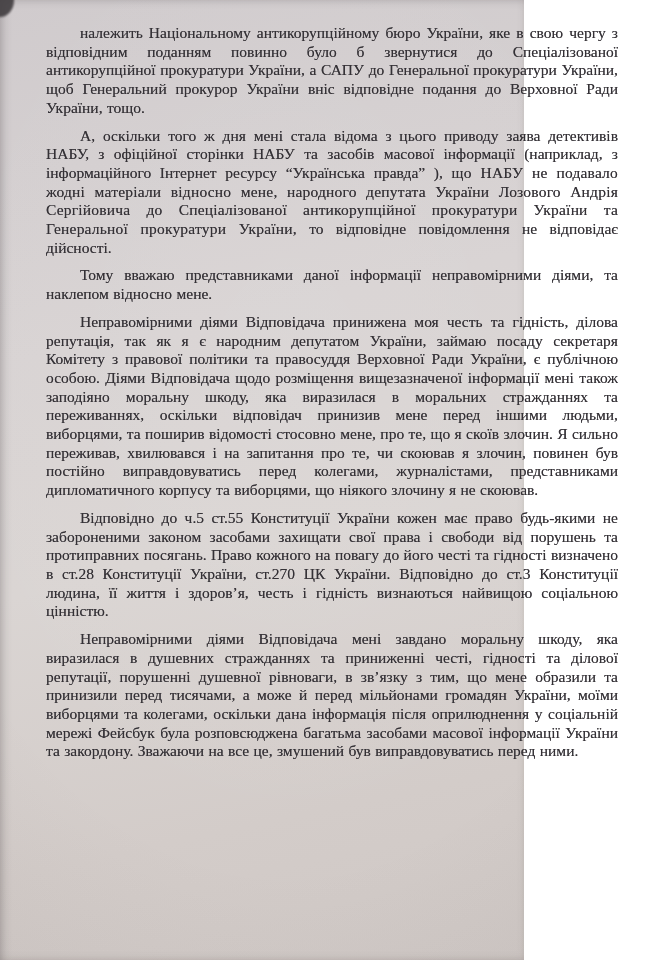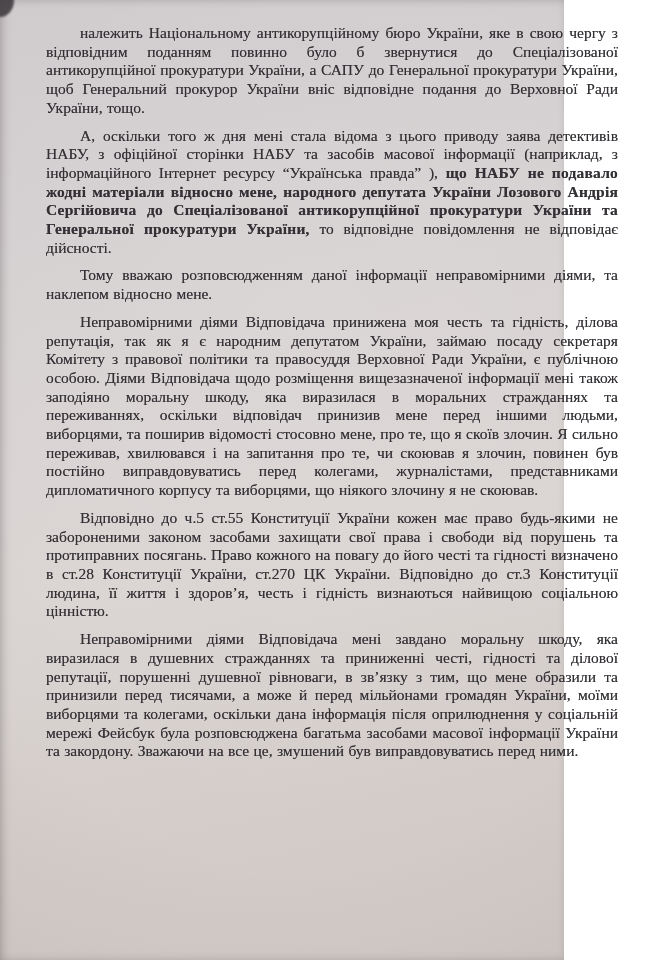--- a/index.html
+++ b/index.html
@@ -5,21 +5,21 @@
   html, body {
     margin: 0;
     padding: 0;
     width: 656px;
     height: 960px;
     overflow: hidden;
     font-family: "Liberation Serif", "DejaVu Serif", serif;
   }
   .photo {
     position: relative;
-    width: 564px;
+    width: 524px;
     height: 960px;
     background:
       radial-gradient(130% 95% at 55% 38%, rgba(255,255,255,0.07) 0%, rgba(0,0,0,0.00) 55%, rgba(40,32,34,0.07) 100%),
       linear-gradient(168deg,
         var(--paper-top, #d0cbcd) 0%,
         var(--paper-mid, #d8d3d3) 34%,
         #dad5d3 56%,
         var(--paper-bottom, #d3ccc9) 82%,
         #cfc8c5 100%);
     box-shadow:
@@ -48,30 +48,30 @@
     line-height: 18.7px;
     text-shadow: 0 0 0.6px rgba(52,49,54,0.65);
   }
   .text-block p {
     margin: 0 0 9px 0;
     text-align: justify;
     text-indent: 34px;
     word-spacing: 0.5px;
   }
   .text-block b {
-    font-weight: bold;
+    font-weight: normal;
     letter-spacing: 0.2px;
   }
 </style>
 </head>
 <body>
 
 <div class="photo">
   <div class="corner-mark"></div>
   <div class="text-block">
       <p><span>належить Національному антикорупційному бюро України, яке в свою чергу з відповідним поданням повинно було б звернутися до Спеціалізованої антикорупційної прокуратури України, а САПУ до Генеральної прокуратури України, щоб Генеральний прокурор України вніс відповідне подання до Верховної Ради України, тощо.</span></p>
       <p><span>А, оскільки того ж дня мені стала відома з цього приводу заява детективів НАБУ, з офіційної сторінки НАБУ та засобів масової інформації (наприклад, з інформаційного Інтернет ресурсу “Українська правда” ), </span><b>що НАБУ не подавало жодні матеріали відносно мене, народного депутата України Лозового Андрія Сергійовича до Спеціалізованої антикорупційної прокуратури України та Генеральної прокуратури України,</b><span> то відповідне повідомлення  не відповідає дійсності.</span></p>
-      <p><span>Тому вважаю розповсюдженням даної інформації неправомірними діями, та наклепом відносно мене.</span></p>
+      <p><span>Тому вважаю представниками даної інформації неправомірними діями, та наклепом відносно мене.</span></p>
       <p><span>Неправомірними діями Відповідача принижена моя честь та гідність, ділова репутація, так як я є народним депутатом України,  займаю посаду секретаря Комітету з правової політики та правосуддя Верховної Ради України, є публічною особою. Діями Відповідача щодо розміщення вищезазначеної інформації мені також заподіяно моральну шкоду, яка виразилася в моральних стражданнях та переживаннях, оскільки відповідач принизив мене перед іншими людьми, виборцями, та поширив відомості стосовно мене, про те, що я скоїв злочин. Я сильно переживав, хвилювався і на запитання про те, чи скоював я злочин, повинен був постійно виправдовуватись перед колегами, журналістами, представниками дипломатичного корпусу та виборцями, що ніякого злочину я не скоював.</span></p>
       <p><span>Відповідно до ч.5 ст.55 Конституції України кожен має право будь-якими не забороненими законом засобами захищати свої права і свободи від порушень та протиправних посягань. Право кожного на повагу до його честі та гідності визначено в ст.28 Конституції України, ст.270 ЦК України. Відповідно до ст.3 Конституції людина, її життя і здоров’я, честь і гідність визнаються найвищою соціальною цінністю.</span></p>
       <p><span>Неправомірними діями Відповідача мені завдано моральну шкоду, яка виразилася в душевних стражданнях та приниженні честі, гідності та ділової репутації, порушенні душевної рівноваги, в зв’язку з тим, що мене образили та принизили  перед тисячами, а може й перед мільйонами громадян України, моїми виборцями та колегами, оскільки дана інформація після оприлюднення у соціальній мережі  Фейсбук була розповсюджена багатьма засобами масової інформації України та  закордону. Зважаючи на все це, змушений був виправдовуватись перед ними.</span></p>
     </div>
 </div>
 
 </body></html>

